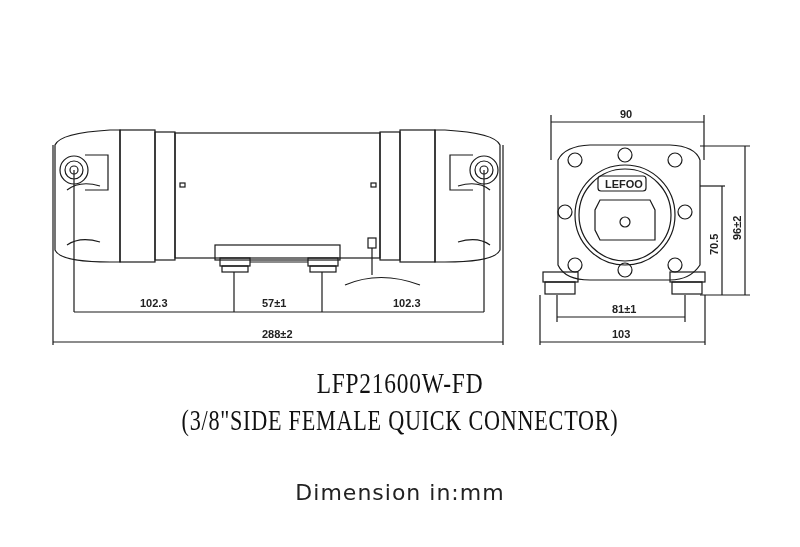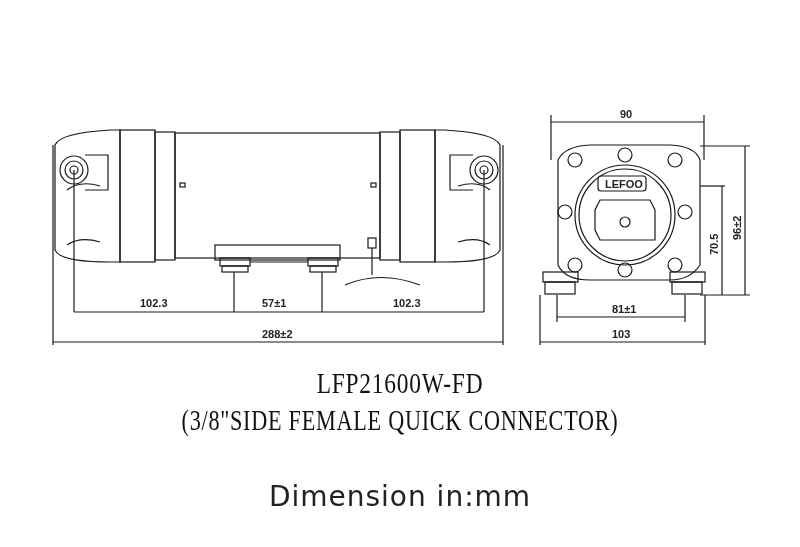--- a/index.html
+++ b/index.html
@@ -2,21 +2,21 @@
 <html><head>
 <meta charset="utf-8">
 <style>
   html, body { margin:0; padding:0; background:#ffffff; }
   body { width:800px; height:547px; position:relative; overflow:hidden; font-family:"Liberation Sans", sans-serif; }
   svg.drawing { position:absolute; left:0; top:0; }
   .dimtxt { font-family:"Liberation Sans", sans-serif; font-size:11px; font-weight:bold; fill:#222; }
   .title { position:absolute; left:0; width:800px; text-align:center; font-family:"Liberation Serif", serif; color:#111; }
   #model { top:366px; font-size:30px; letter-spacing:1px; transform:scaleX(0.78); transform-origin:center; }
   #subtitle { top:403px; font-size:30px; letter-spacing:1px; transform:scaleX(0.74); transform-origin:center; }
-  #units { top:480px; font-family:"DejaVu Sans", sans-serif; font-size:28px; color:#222; letter-spacing:1px; }
+  #units { top:480px; font-family:"DejaVu Sans", sans-serif; font-size:22px; color:#222; letter-spacing:1px; }
 </style>
 </head>
 <body>
 
 <svg class="drawing" width="800" height="547" viewBox="0 0 800 547" fill="none" stroke="#1a1a1a" stroke-width="1.2">
 
   <g>
 
     <path d="M55,145 Q60,133 110,130 L120,130 L120,262 L110,262 Q60,262 55,250 Z"></path>
     <rect x="120" y="130" width="35" height="132"></rect>

